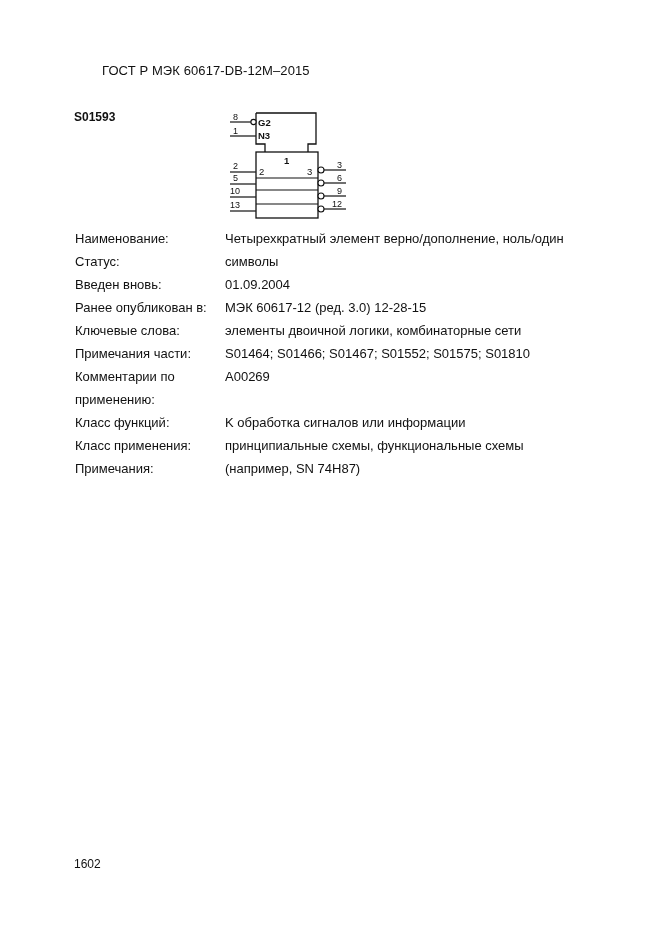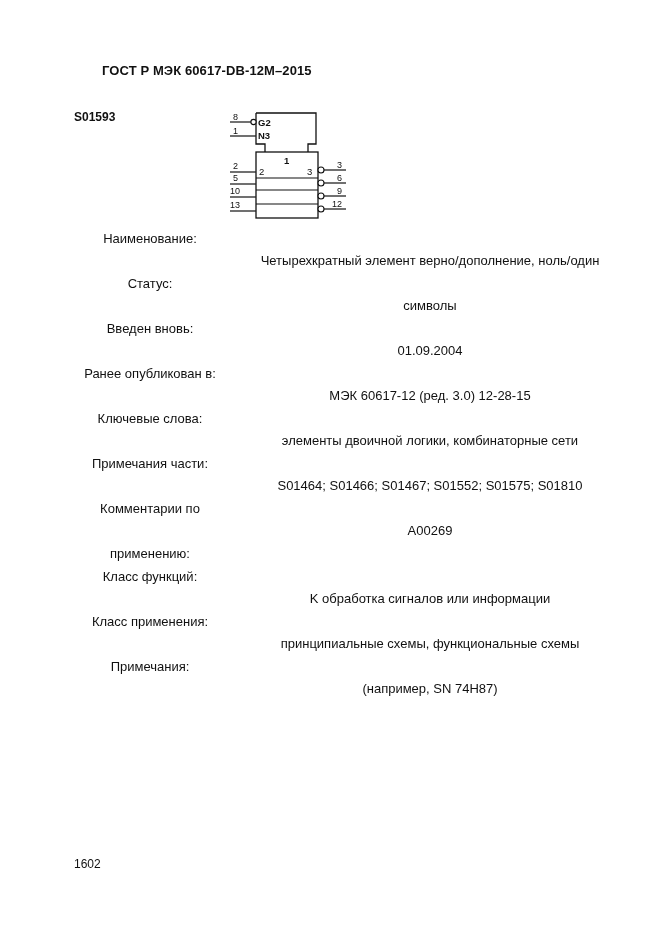--- a/index.html
+++ b/index.html
@@ -1,26 +1,26 @@
 <!DOCTYPE html>
 <html><head>
 <meta charset="utf-8">
 <style>
   html, body { margin: 0; padding: 0; background: #ffffff; }
   body { width: 661px; height: 936px; position: relative; overflow: hidden;
          font-family: "Liberation Sans", "DejaVu Sans", sans-serif; color: #111; }
-  .header { position: absolute; left: 78px; top: 63px; font-size: 13px; font-weight: bold; letter-spacing: 0.1px; padding-left: 24px; }
+  .header { position: absolute; left: 78px; top: 63px; font-size: 13px; font-weight: normal; letter-spacing: 0.1px; padding-left: 24px; }
   .symbol-id { position: absolute; left: 74px; top: 110px; font-size: 12px; font-weight: bold; }
   .diagram { position: absolute; left: 222px; top: 105px; width: 140px; height: 120px; }
   .diagram svg { display: block; }
   .diagram text { font-family: "Liberation Sans", "DejaVu Sans", sans-serif; fill: #111; }
-  .fields { position: absolute; left: 75px; top: 227px; width: 560px; text-align: center; }
+  .fields { position: absolute; left: 75px; top: 227px; width: 560px; }
   .row { display: flex; font-size: 13px; line-height: 23px; }
   .row .label { width: 150px; flex: none; }
-  .row .value { flex: 1; margin-top: 22px; }
+  .row .value { flex: 1; }
   .page-number { position: absolute; left: 74px; top: 857px; font-size: 12px; }
 </style>
 </head>
 <body>
 
 <div class="header">ГОСТ Р МЭК 60617-DB-12M–2015</div>
 
 <div class="symbol-id">S01593</div>
 
 <div class="diagram">

